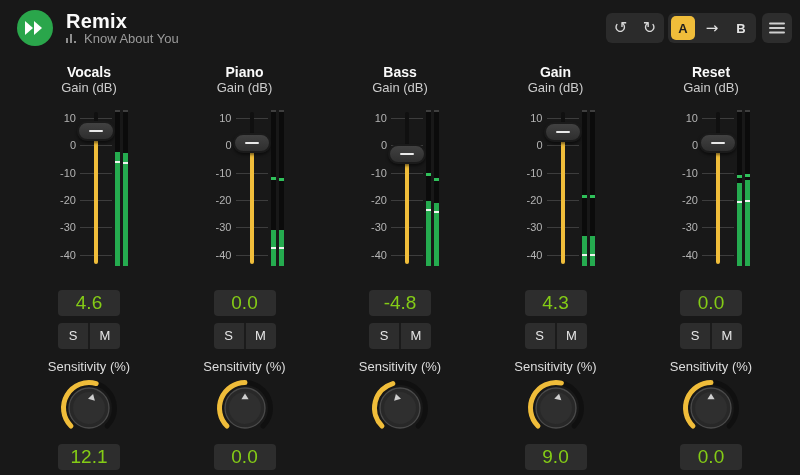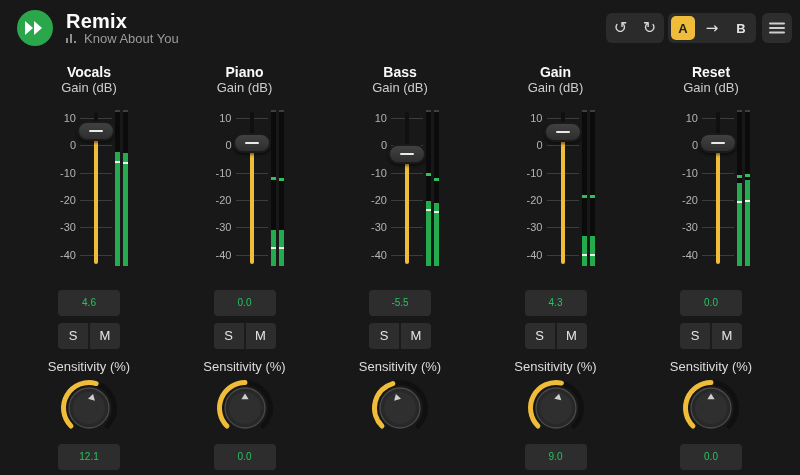--- a/index.html
+++ b/index.html
@@ -76,21 +76,21 @@
   .handle-line { width:14px; height:2px; background:#e9e9e9; border-radius:1px; }
   .meter { position:absolute; left:65px; top:2px; width:13px; height:156px; display:flex; gap:3px; }
   .meter-bar { position:relative; width:5px; height:156px; background:#0b0b0b; overflow:hidden; }
   .m-cap  { position:absolute; top:0; left:0; right:0; height:2px; background:#3f3f3f; }
   .m-fill { position:absolute; left:0; right:0; bottom:0; background:#25ab4f; }
   .m-white{ position:absolute; left:0; right:0; height:2px; background:#eef5ef; }
   .m-hold { position:absolute; left:0; right:0; height:3px; background:#2fc05a; }
 
   .value-box {
     width:62px; height:26px; margin-top:20px; background:#2d2d2d; border-radius:4px;
-    font-size:10px; color:#22c55e; text-align:center; line-height:26px; cursor:text;
+    font-size:19px; color:#84cc16; text-align:center; line-height:26px; cursor:text;
   }
   .value-box.sens { margin-top:7px; }
   .sm { display:flex; margin-top:7px; background:#2d2d2d; border-radius:4px; overflow:hidden; }
   .sm-btn { width:30px; height:26px; font-size:13px; color:#e6e6e6; text-align:center;
     line-height:26px; cursor:pointer; }
   .sm-div { width:2px; background:#1b1b1b; }
   .sens-label { margin-top:10px; font-size:13px; color:#dcdcdc; line-height:16px; }
   .knob { margin-top:2px; cursor:pointer; }
 </style>
 </head>
@@ -291,21 +291,21 @@
           </div>
         <div class="meter-bar">
             <span class="m-cap"></span>
             <span class="m-fill" style="top: 92.63px;"></span>
             <span class="m-white" style="top: 101.458px;"></span>
             <span class="m-hold" style="top: 68.198px;"></span>
           </div>
       </div>
     </div>
 
-    <div class="value-box">-5.5</div>
+    <div class="value-box">-4.8</div>
 
     <div class="sm">
       <div class="sm-btn">S</div>
       <div class="sm-div"></div>
       <div class="sm-btn">M</div>
     </div>
 
     <div class="sens-label">Sensitivity (%)</div>
     <svg class="knob" width="60" height="60" viewBox="0 0 60 60">
         <path d="M 11.97 49.03 A 25.5 25.5 0 1 1 48.03 49.03" fill="none" stroke="#101010" stroke-width="5" stroke-linecap="round"></path>

